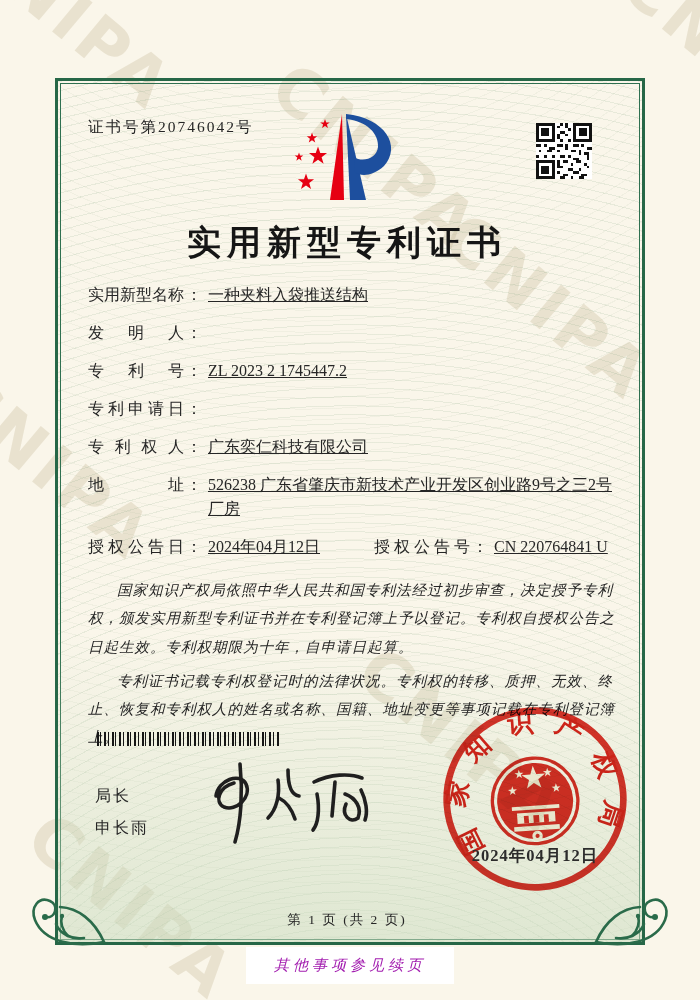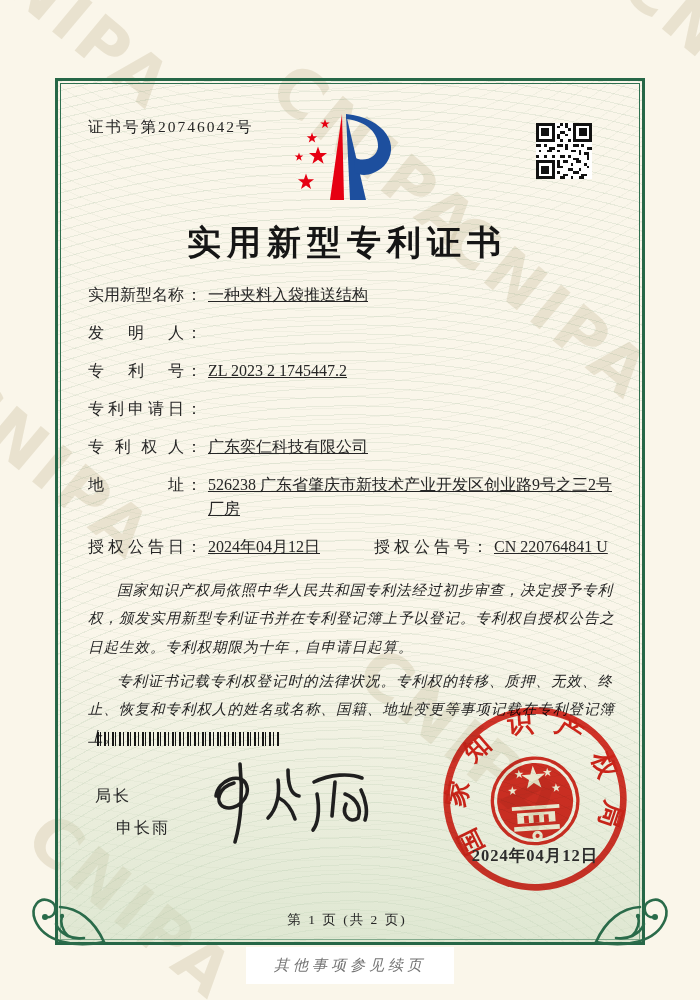--- a/index.html
+++ b/index.html
@@ -66,32 +66,32 @@
   
   .barcode{
     position:absolute;left:97px;top:732px;width:182px;height:14px;z-index:2;
     background:repeating-linear-gradient(90deg,
       #161616 0 2px, transparent 2px 3px,
       #161616 3px 4px, transparent 4px 7px,
       #161616 7px 9px, transparent 9px 11px,
       #161616 11px 12px, transparent 12px 15px);
   }
   .director-title{position:absolute;left:95px;top:786px;z-index:2;font-size:16px;letter-spacing:2px;font-family:"Liberation Sans",sans-serif;}
-  .director-name{position:absolute;left:95px;top:818px;z-index:2;font-size:16px;letter-spacing:2px;font-family:"Liberation Sans",sans-serif;margin-left:21px;}
+  .director-name{position:absolute;left:95px;top:818px;z-index:2;font-size:16px;letter-spacing:2px;font-family:"Liberation Sans",sans-serif;}
   .signature{position:absolute;left:198px;top:752px;width:180px;height:96px;z-index:2;}
   .seal{position:absolute;left:440px;top:704px;width:190px;height:190px;z-index:2;transform:rotate(-4deg);mix-blend-mode:multiply;}
   .seal-date{
     position:absolute;left:440px;top:845px;width:190px;z-index:3;
     text-align:center;font-size:16.5px;font-weight:bold;color:#2c2c2c;letter-spacing:1px;
   }
   .page-info{position:absolute;left:55px;top:911px;width:584px;z-index:2;text-align:center;font-size:13.5px;letter-spacing:2px;}
   .continuation{
     position:absolute;left:50%;top:947px;transform:translateX(-50%);z-index:2;
     background:#ffffff;padding:9px 28px;
-    font-size:15px;letter-spacing:4px;font-style:italic;color:#737373;
+    font-size:15px;letter-spacing:4px;font-style:italic;color:#a21caf;
   }
 </style>
 </head>
 <body>
 
 <div class="wm" style="left:-54px;top:-22px;">CNIPA</div>
 <div class="wm" style="left:252px;top:118px;">CNIPA</div>
 <div class="wm" style="left:424px;top:268px;">CNIPA</div>
 <div class="wm" style="left:-74px;top:428px;">CNIPA</div>
 <div class="wm" style="left:338px;top:702px;">CNIPA</div>

